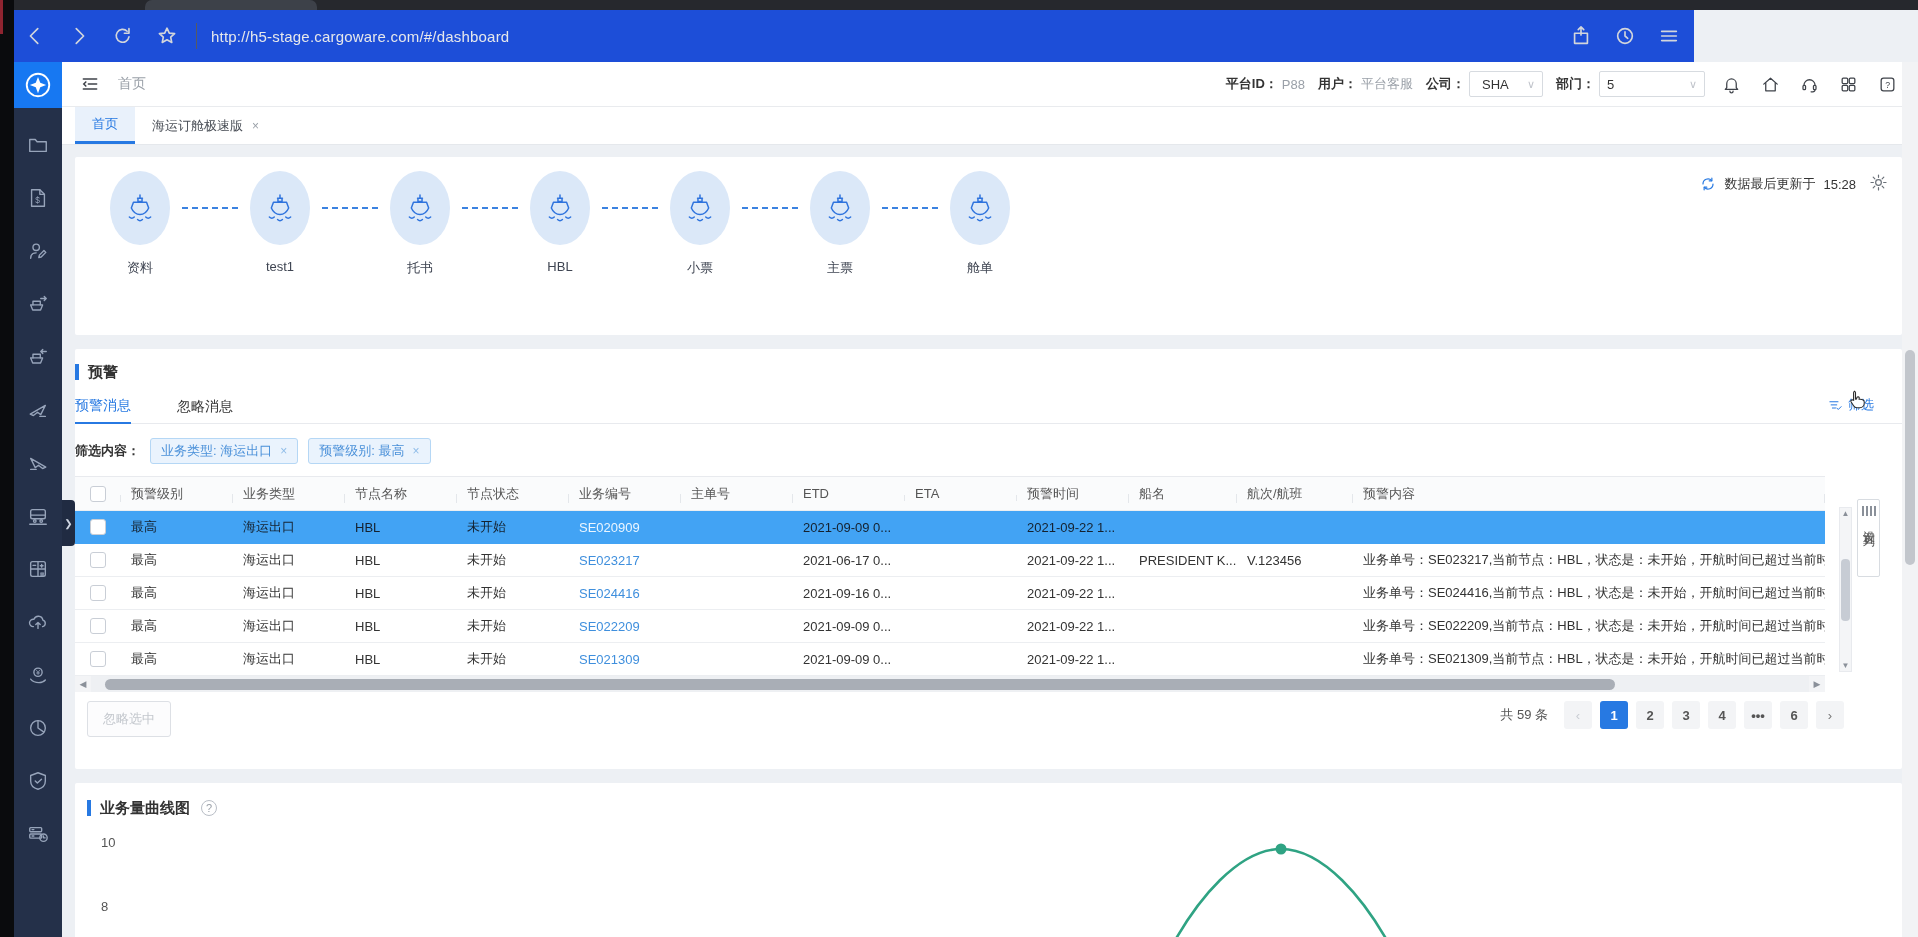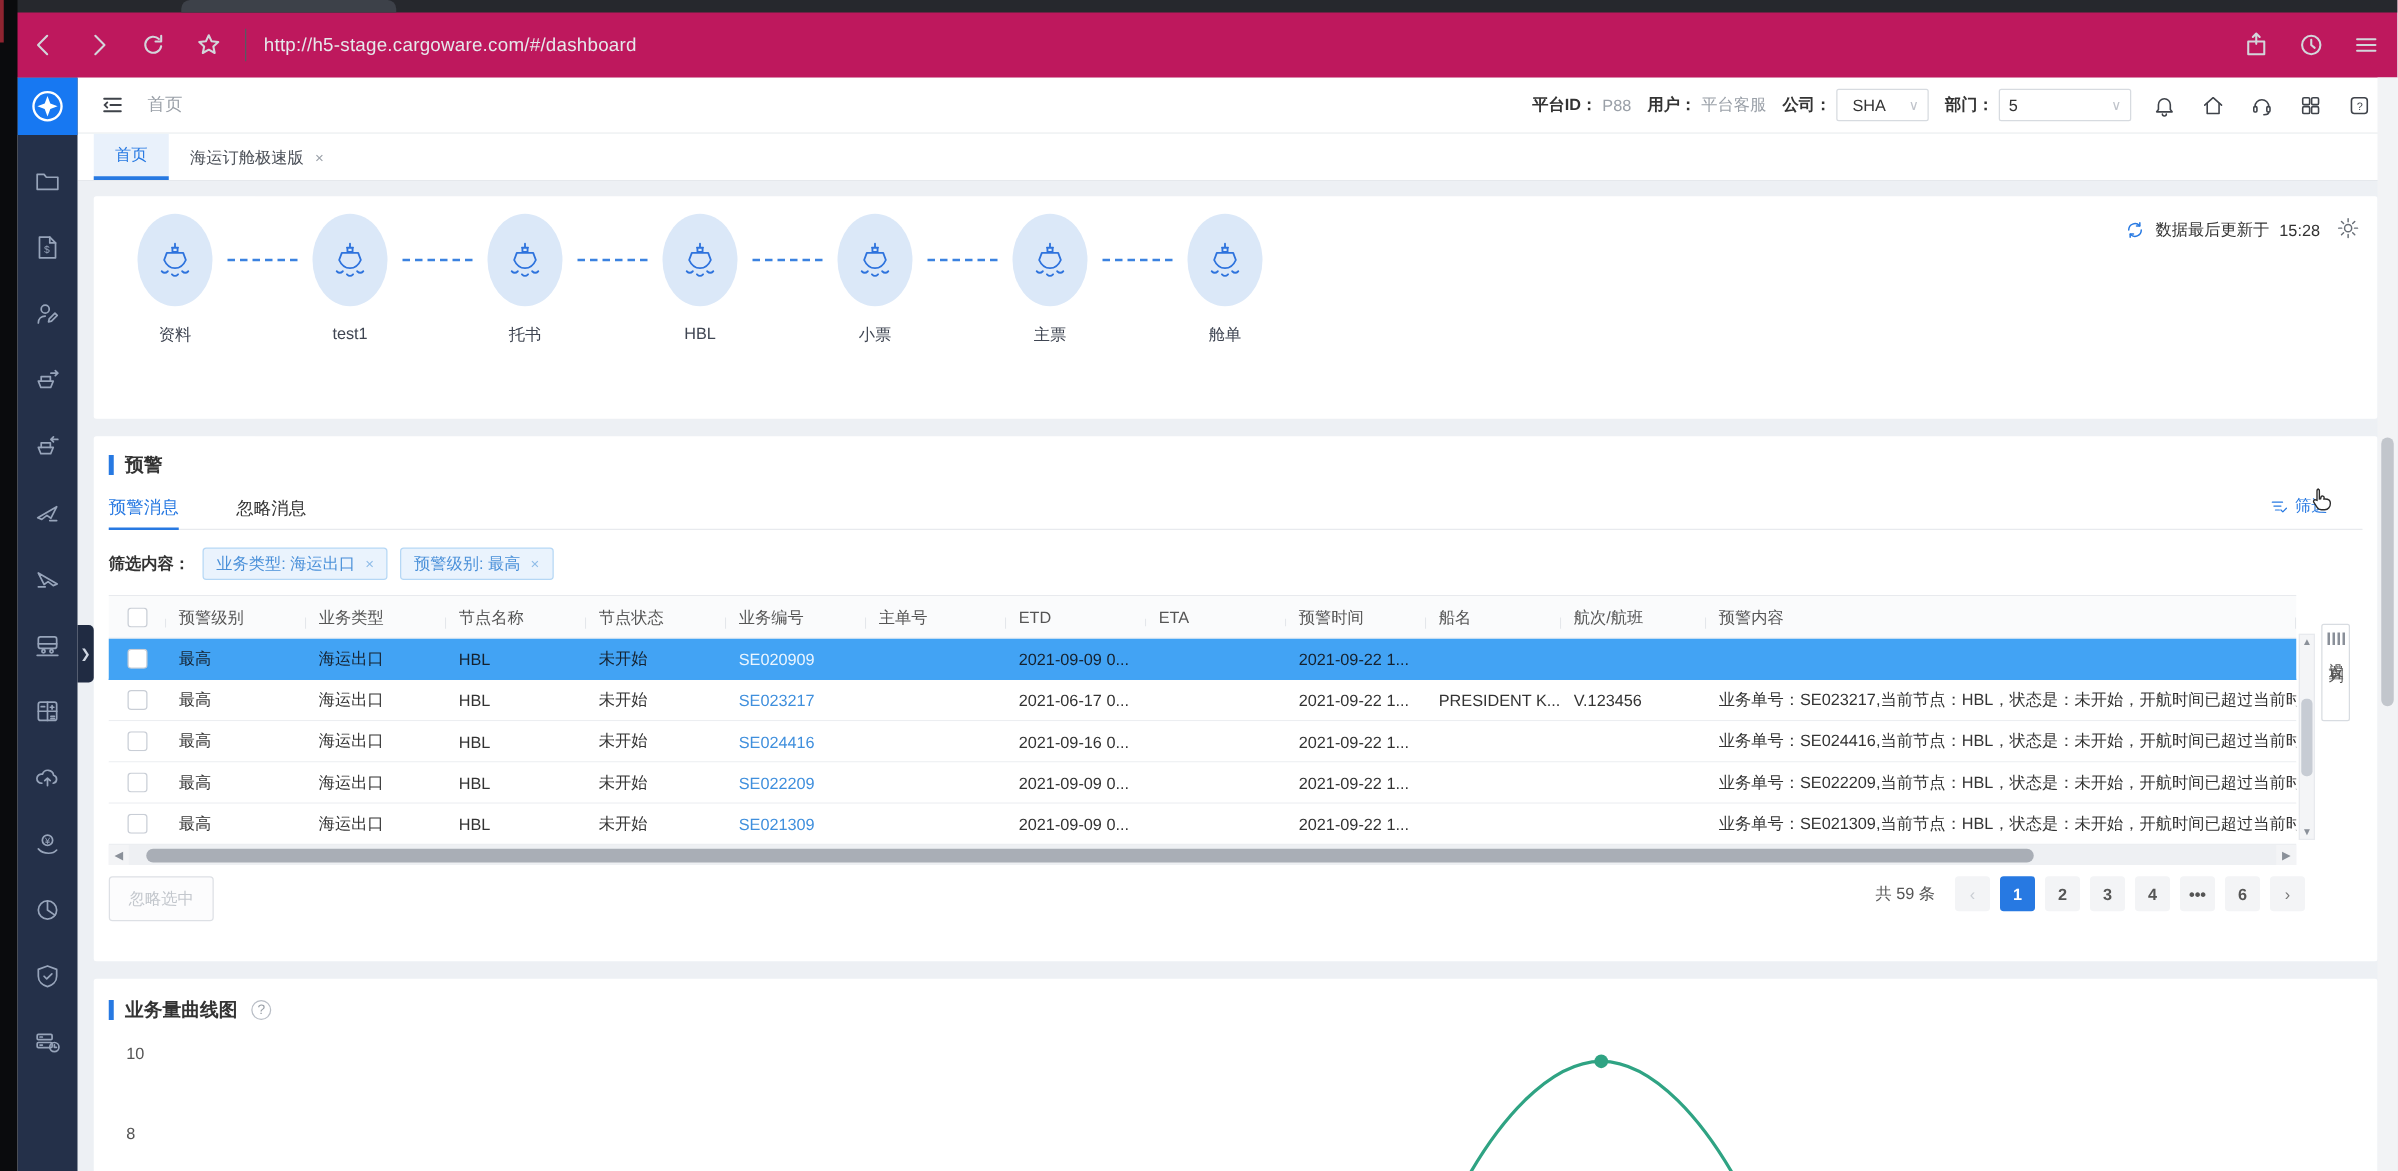--- a/index.html
+++ b/index.html
@@ -10,21 +10,21 @@
   font-family:"Liberation Sans","DejaVu Sans",sans-serif;
   font-size:13px; color:#333;
 }
 svg { display:block; }
 
 
 .lstrip { position:absolute; left:0; top:0; width:14px; height:937px; background:#0a0b0d; z-index:60; }
 .lstrip .red { position:absolute; left:0; top:0; width:3px; height:34px; background:#8f2430; }
 
 
-.chrome { position:absolute; left:0; top:0; width:1918px; height:62px; background:#be185d; z-index:40; }
+.chrome { position:absolute; left:0; top:0; width:1694px; height:62px; background:#1d4ed8; z-index:40; }
 .topstrip { position:absolute; left:0; top:0; width:1918px; height:10px; background:#26282d; }
 .toptab { position:absolute; left:145px; top:0; width:172px; height:10px; background:#3d4149; border-radius:7px 7px 0 0; }
 .chromerow { position:absolute; left:20px; top:10px; right:10px; height:52px; display:flex; align-items:center; gap:14px; }
 .cbtn { width:30px; height:30px; display:flex; align-items:center; justify-content:center; color:#d3d6db; }
 .cbtn svg { stroke:#d3d6db; fill:none; stroke-width:1.8; stroke-linecap:round; stroke-linejoin:round; }
 .csep { width:1px; height:26px; background:#565a62; }
 .urltext { font-size:15px; color:#e6e8eb; letter-spacing:.2px; }
 .chromespacer { flex:1; }
 
 
@@ -59,21 +59,21 @@
 
 .tabbar { height:38px; background:#fff; border-bottom:1px solid #e5e8ec; display:flex; align-items:stretch; padding-left:13px; }
 .ntab { display:flex; align-items:center; padding:0 17px; font-size:13px; color:#4a4f57; }
 .ntab.active { background:#e9f1fb; color:#2779e2; border-bottom:3px solid #2779e2; }
 .ntab .x { margin-left:9px; color:#9aa0a8; font-size:12px; }
 
 
 .content { position:absolute; left:0; top:83px; width:1856px; height:792px; background:#edf0f4; padding:12px 16px 0 13px; }
 .card { background:#fff; border-radius:2px; position:relative; }
 #card1 { height:178px; margin-bottom:14px; }
-#card2 { height:420px; margin-bottom:14px; padding:8px 12px; }
+#card2 { height:420px; margin-bottom:14px; padding:8px 0; }
 #card3 { height:250px; padding:10px 12px; }
 
 
 .updated { position:absolute; top:18px; right:46px; display:flex; align-items:center; gap:8px; color:#333; }
 .updated svg { stroke:#2779e2; fill:none; stroke-width:1.8; stroke-linecap:round; stroke-linejoin:round; }
 .gearbtn { position:absolute; top:16px; right:14px; }
 .gearbtn svg { stroke:#6a7078; fill:none; stroke-width:1.5; stroke-linecap:round; }
 .wfrow { position:absolute; left:34px; top:14px; display:flex; }
 .wfnode { display:flex; flex-direction:column; align-items:center; width:62px; }
 .wfcirc { width:60px; height:74px; border-radius:50%; background:#dbe8f8; display:flex; align-items:center; justify-content:center; }

